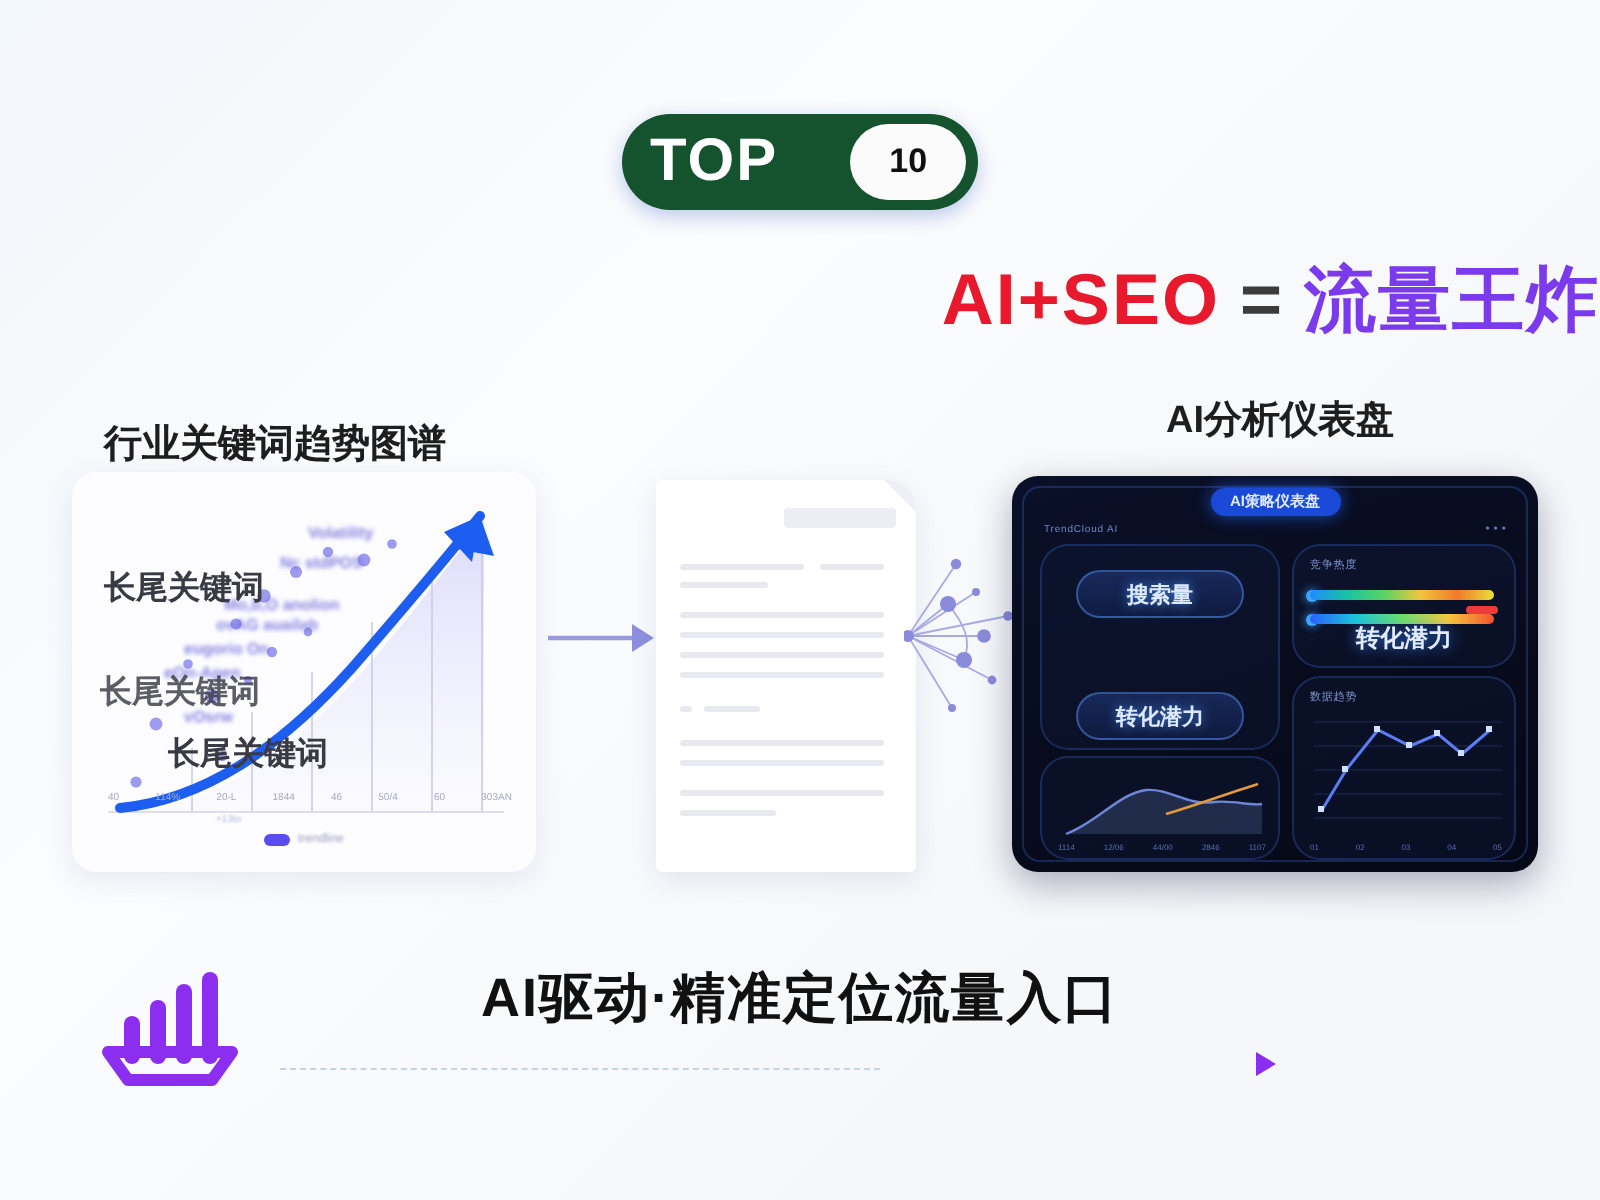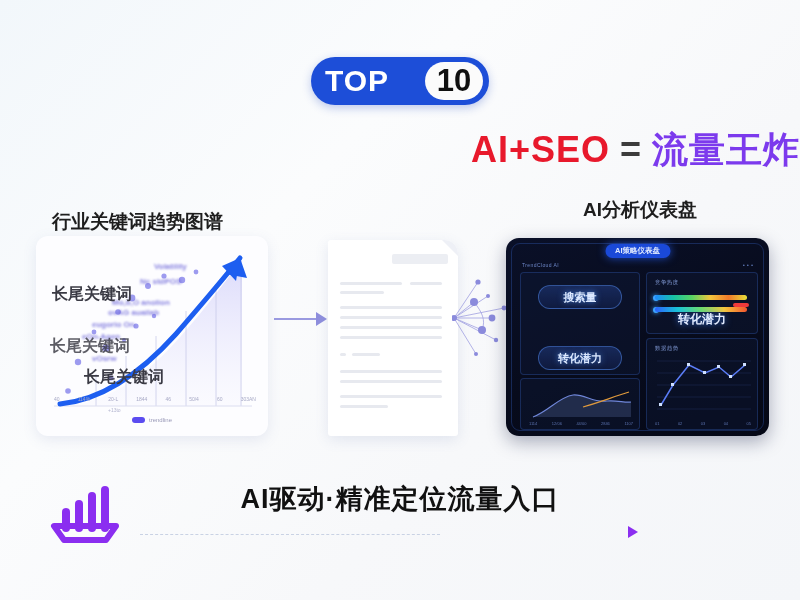--- a/index.html
+++ b/index.html
@@ -7,32 +7,32 @@
     width:800px;height:600px;overflow:hidden;
     font-family:"Liberation Sans","DejaVu Sans",sans-serif;
     background:linear-gradient(135deg,#f2f7fb 0%,#fbfcfd 35%,#f7f8fa 65%,#f4f6f9 100%);
     position:relative;
   }
   .stage{position:absolute;inset:0;}
 
   
   .top-badge{
     position:absolute;left:311px;top:57px;width:178px;height:48px;
-    background:#1d4ed8;border-radius:26px;
+    background:#14532d;border-radius:26px;
     box-shadow:0 3px 10px rgba(30,70,190,.28);
     display:flex;align-items:center;padding:0 6px;box-sizing:border-box;gap:36px;
   }
   .top-badge .txt{
     flex:1;text-align:center;color:#ffffff;font-weight:bold;
     font-size:30px;letter-spacing:1px;padding-left:8px;
   }
   .top-badge .num{
     width:62px;height:38px;background:#fbfbfb;border-radius:20px;
     display:flex;align-items:center;justify-content:center;
-    color:#101010;font-weight:bold;font-size:31px;
+    color:#101010;font-weight:bold;font-size:17px;
   }
 
   
   .headline{
     position:absolute;left:0;right:0;top:126px;text-align:right;
     font-size:36px;font-weight:bold;letter-spacing:1px;white-space:nowrap;
   }
   .headline .red{color:#e8192c;}
   .headline .eq{color:#3c3c3c;margin:0 10px;}
   .headline .purple{color:#7c3aed;}
@@ -107,21 +107,21 @@
   .dash-inner{position:absolute;inset:5px;border-radius:9px;border:1px solid rgba(60,110,220,.30);}
   .dash-badge{
     position:absolute;left:50%;transform:translateX(-50%);top:6px;
     background:#1a49d8;border-radius:8px;padding:2px 10px;
     color:#dfe9ff;font-size:7.5px;font-weight:bold;white-space:nowrap;
     box-shadow:0 0 8px rgba(40,100,255,.7);
   }
   .dash-sub{position:absolute;left:16px;top:24px;font-size:5px;color:#6d87c8;letter-spacing:.4px;}
   .dash-dots{position:absolute;right:14px;top:24px;font-size:6px;color:#5d76b4;letter-spacing:2px;}
 
-  .panel{position:absolute;border:1px solid rgba(60,110,220,.28);border-radius:4px;background:rgba(18,28,60,.35);}
+  .panel{position:absolute;border:1px solid rgba(60,110,220,.28);border-radius:14px;background:rgba(18,28,60,.35);}
   .p-left{left:14px;top:34px;width:118px;height:101px;}
   .p-lchart{left:14px;top:140px;width:118px;height:50px;}
   .p-rtop{left:140px;top:34px;width:110px;height:60px;}
   .p-rbot{left:140px;top:100px;width:110px;height:90px;}
 
   .pill{
     position:absolute;left:50%;transform:translateX(-50%);
     width:82px;height:22px;border-radius:12px;
     background:linear-gradient(180deg,rgba(40,70,150,.45),rgba(20,36,86,.5));
     border:1px solid rgba(90,150,255,.45);

